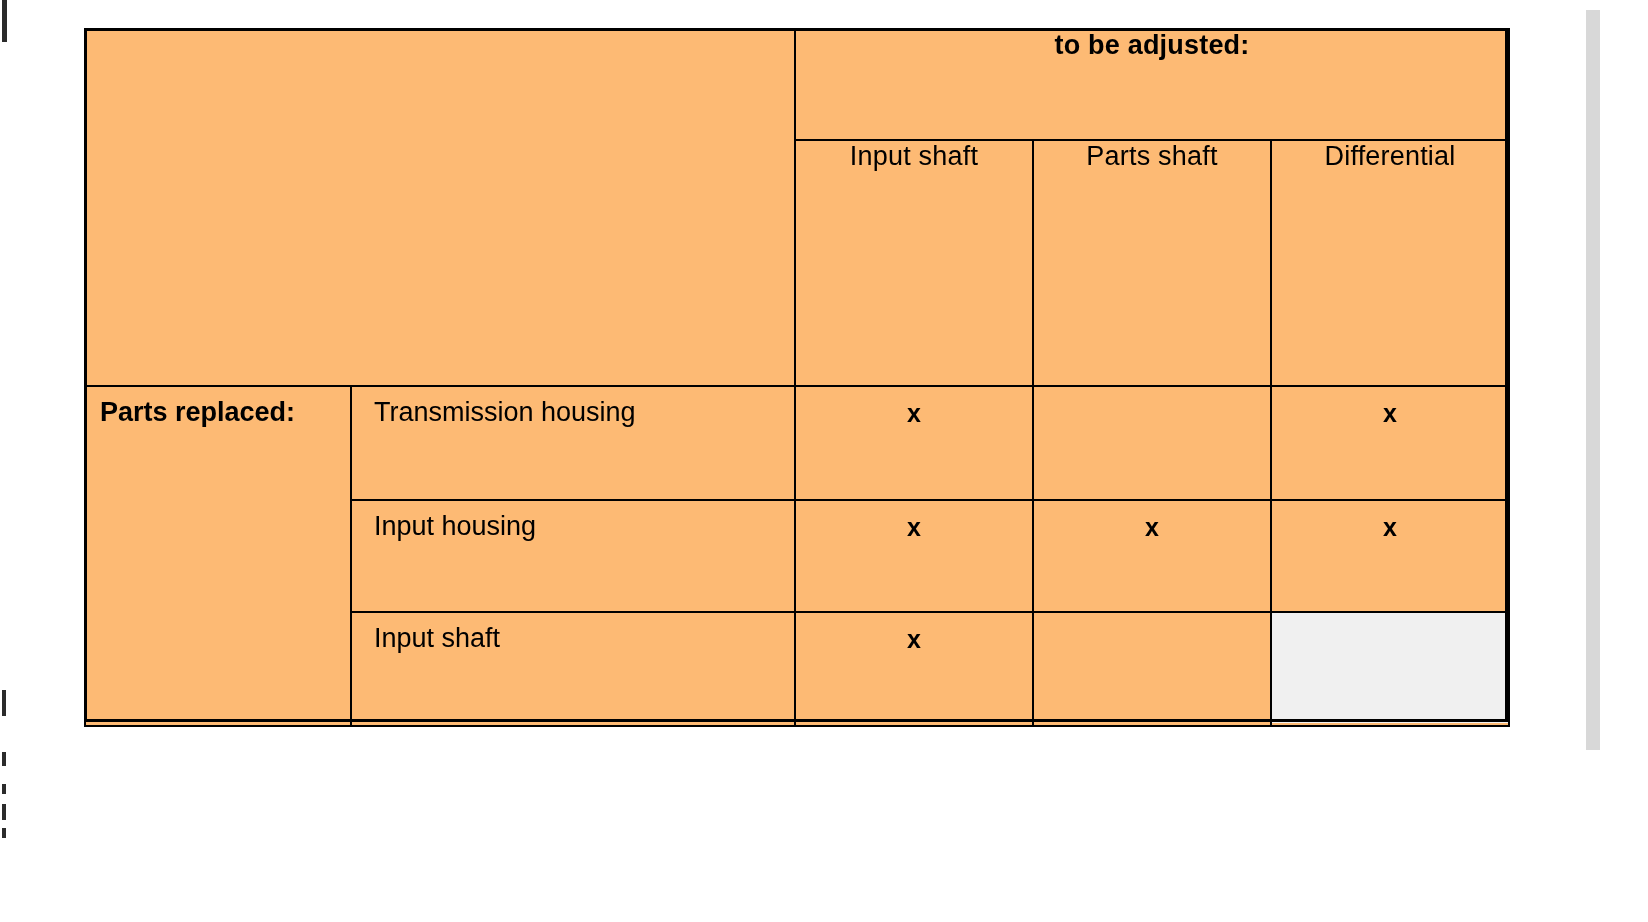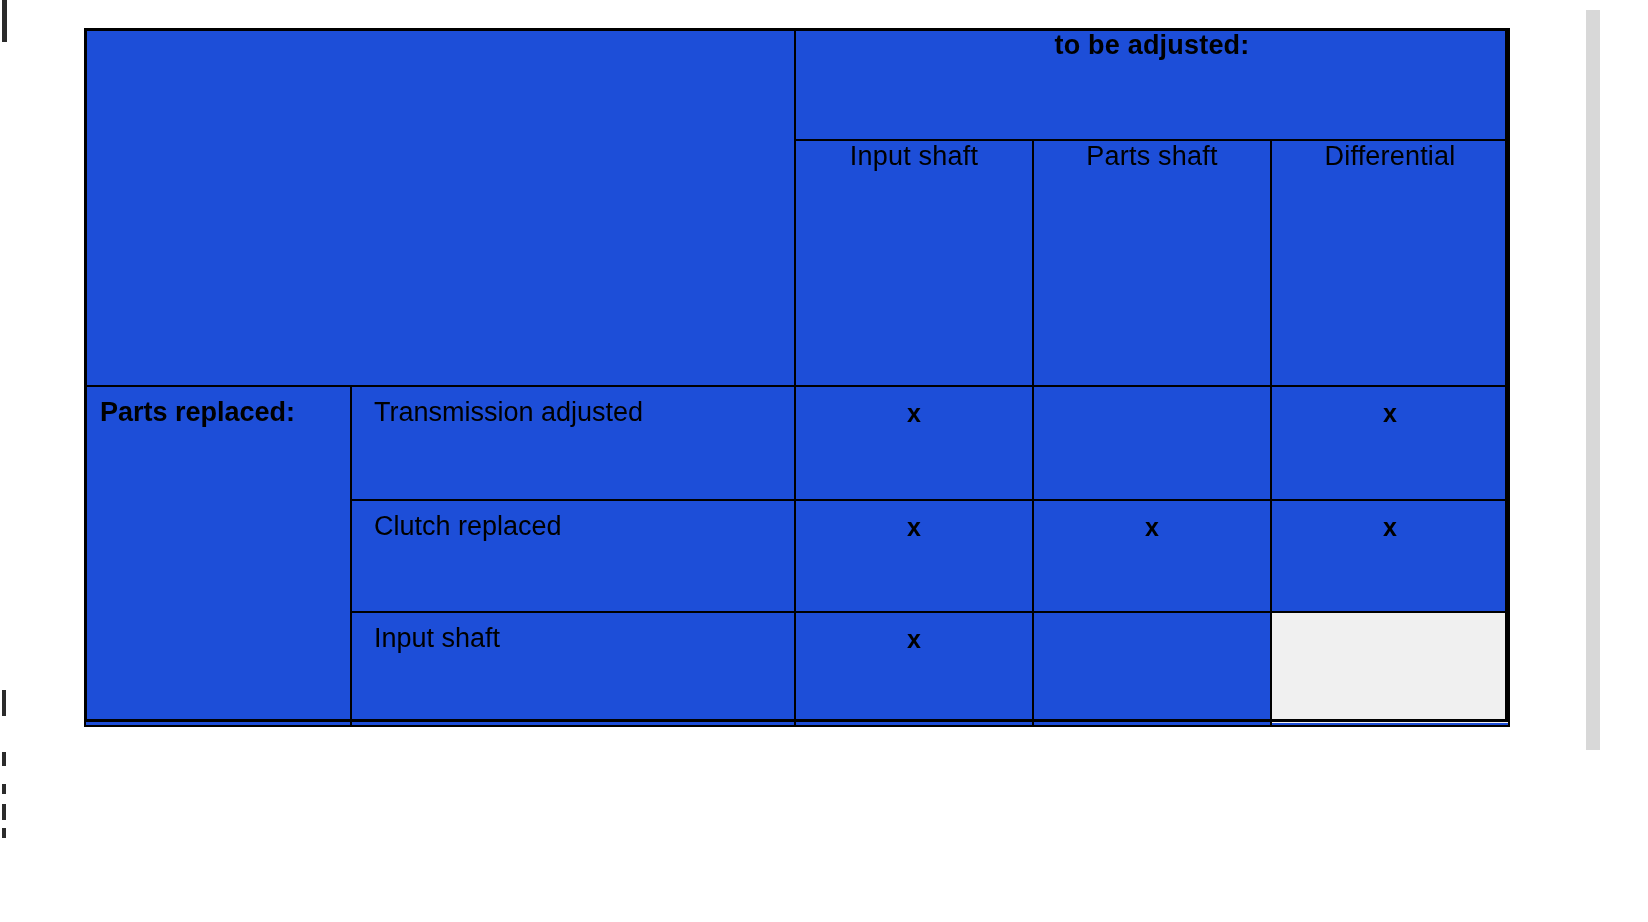--- a/index.html
+++ b/index.html
@@ -57,21 +57,21 @@
     border-collapse: collapse;
     table-layout: fixed;
     width: 1424px;
     background: #ffffff;
   }
 
   table.matrix td {
     border: 2px solid #000000;
     vertical-align: top;
     padding: 0;
-    background: #1d4ed8;
+    background: #fdba74;
   }
 
   
   table.matrix {
     outline: none;
   }
   .frame {
     position: absolute;
     left: 84px;
     top: 28px;
@@ -186,22 +186,22 @@
       <tr>
         <td class="hdr-sub subhdr-row-h">Input shaft</td>
         <td class="hdr-sub subhdr-row-h">Parts shaft</td>
         <td class="hdr-sub subhdr-row-h">Differential</td>
       </tr>
 
       <tr>
         <td class="parts-cell">
           <div class="parts-label">Parts replaced:</div>
           <div class="parts-stack">
-            <div class="part-item">Transmission adjusted</div>
-            <div class="part-item">Clutch replaced</div>
+            <div class="part-item">Transmission housing</div>
+            <div class="part-item">Input housing</div>
             <div class="part-item">Input shaft</div>
           </div>
         </td>
 
         <td style="padding:0">
           <div class="x-cell">x</div>
           <div class="x-cell" style="border-top:2px solid #000;">x</div>
           <div class="x-cell" style="border-top:2px solid #000;">x</div>
         </td>
 

